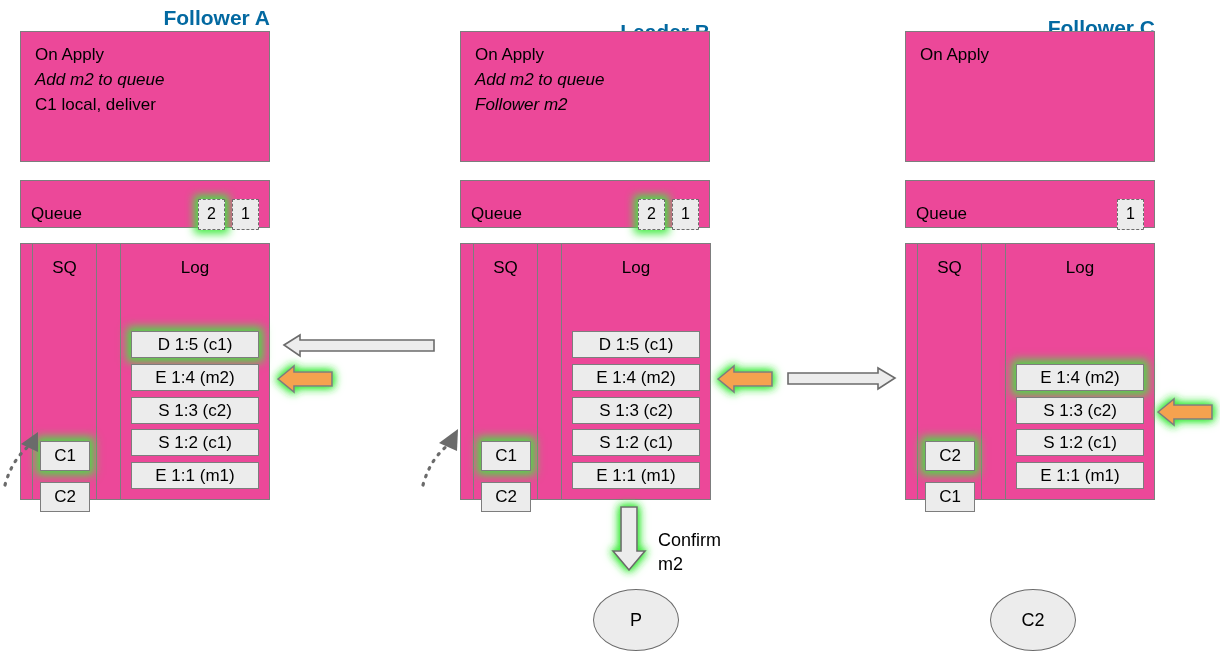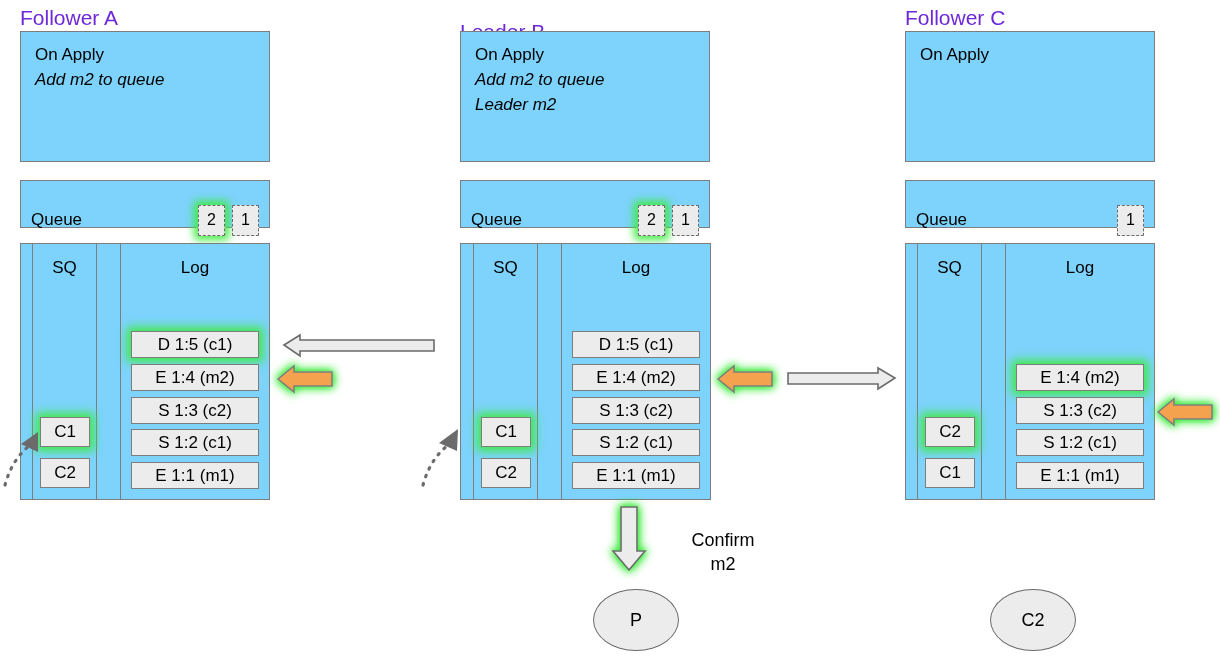--- a/index.html
+++ b/index.html
@@ -5,79 +5,80 @@
   html,body{margin:0;padding:0;background:#ffffff;}
   body{
     width:1220px;height:667px;position:relative;overflow:hidden;
     font-family:"Liberation Sans","DejaVu Sans",sans-serif;
     color:#000000;
   }
   .abs{position:absolute;box-sizing:border-box;}
 
   
   .col-title{
-    font-size:21px;font-weight:normal;text-align:left;
-    letter-spacing:0px;color:#6d28d9;
+    font-size:21px;font-weight:bold;text-align:right;
+    letter-spacing:0px;color:#0369a1;
   }
 
   
   .panel{
-    background:#7dd3fc;border:1.5px solid #7d7d7d;
+    background:#ec4899;border:1.5px solid #7d7d7d;
   }
 
   
   .apply-box{padding:10px 14px;}
   .apply-line{font-size:17px;line-height:25px;white-space:nowrap;}
   .apply-line.it{font-style:italic;}
 
   
-  .queue-row{display:flex;align-items:center;height:100%;padding:16px 10px;}
+  .queue-row{display:flex;align-items:center;height:100%;padding:10px 10px;}
   .queue-label{font-size:17px;flex:0 0 auto;}
   .queue-cells{margin-left:auto;display:flex;gap:7px;align-items:center;}
   .qcell{
     width:27px;height:31px;border:1.5px dashed #6b6b6b;background:#ececec;
     display:flex;align-items:center;justify-content:center;
     font-size:16px;box-sizing:border-box;border-radius:1px;
   }
   .glow{ box-shadow:0 0 9px 4px rgba(60,235,60,.95); }
 
   
   .colbox{padding-top:0;}
   .colbox-title{
     text-align:center;font-size:17px;margin-top:14px;
   }
   .cell{
     background:#ececec;border:1.5px solid #7d7d7d;
     display:flex;align-items:center;justify-content:center;
     font-size:17px;box-sizing:border-box;
   }
   .logcell{height:27px;}
-  .sqcell{height:30px;}
+  .sqcell{height:30px;margin-top:24px;}
 
   
   .arrow-svg{overflow:visible;}
 
   
   .node{
     border:1.5px solid #6b6b6b;background:#ececec;border-radius:50%;
     display:flex;align-items:center;justify-content:center;font-size:18px;
   }
 
-  .plain-label{font-size:18px;line-height:24px;text-align:center;}
+  .plain-label{font-size:18px;line-height:24px;}
 </style>
 </head>
 <body>
 
 <div class="abs col-title" style="left:20px;top:6px;width:250px;">Follower A</div>
 <div class="abs col-title" style="left:460px;top:20px;width:250px;">Leader B</div>
-<div class="abs col-title" style="left:905px;top:6px;width:250px;">Follower C</div>
+<div class="abs col-title" style="left:905px;top:16px;width:250px;">Follower C</div>
 
 <div class="abs panel apply-box" style="left:20px;top:31px;width:250px;height:131px;">
   <div class="apply-line">On Apply</div>
   <div class="apply-line it">Add m2 to queue</div>
+  <div class="apply-line">C1 local, deliver</div>
 </div>
 
 <div class="abs panel" style="left:20px;top:180px;width:250px;height:48px;">
   <div class="queue-row">
     <span class="queue-label">Queue</span>
     <span class="queue-cells">
       <span class="qcell glow">2</span>
       <span class="qcell">1</span>
     </span>
   </div>
@@ -101,21 +102,21 @@
 <div class="abs cell logcell" style="left:131px;top:462px;width:128px;">E 1:1 (m1)</div>
 
 <svg class="abs arrow-svg" style="left:0px;top:415px;width:50px;height:80px;">
   <path d="M5,70 C10,52 18,40 30,30" stroke="#6b6b6b" stroke-width="3.2" fill="none" stroke-dasharray="1.5 7" stroke-linecap="round"></path>
   <polygon points="38,17 38,37 21,29" fill="#6b6b6b"></polygon>
 </svg>
 
 <div class="abs panel apply-box" style="left:460px;top:31px;width:250px;height:131px;">
   <div class="apply-line">On Apply</div>
   <div class="apply-line it">Add m2 to queue</div>
-  <div class="apply-line it">Leader m2</div>
+  <div class="apply-line it">Follower m2</div>
 </div>
 <div class="abs panel" style="left:460px;top:180px;width:250px;height:48px;">
   <div class="queue-row">
     <span class="queue-label">Queue</span>
     <span class="queue-cells">
       <span class="qcell glow">2</span>
       <span class="qcell">1</span>
     </span>
   </div>
 </div>

